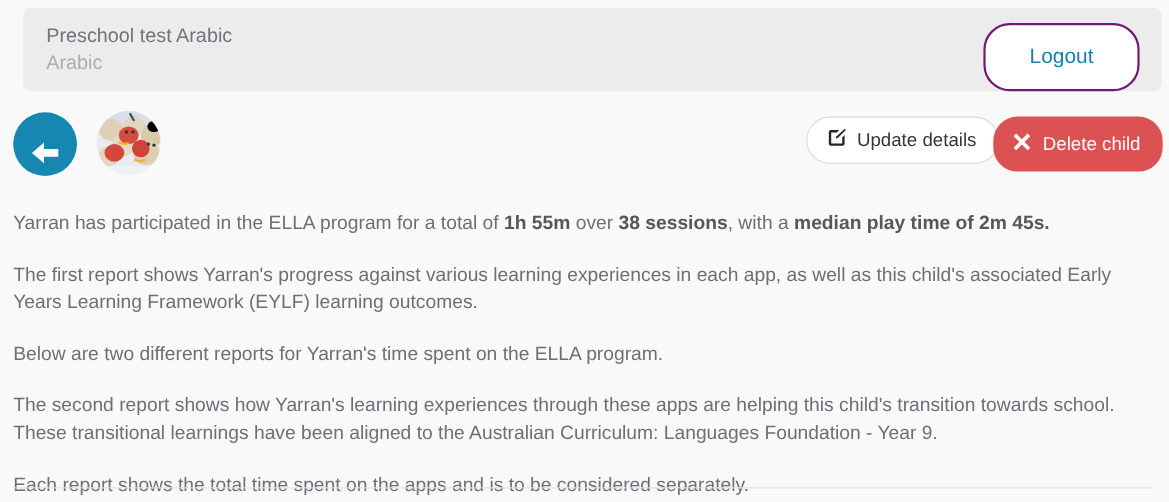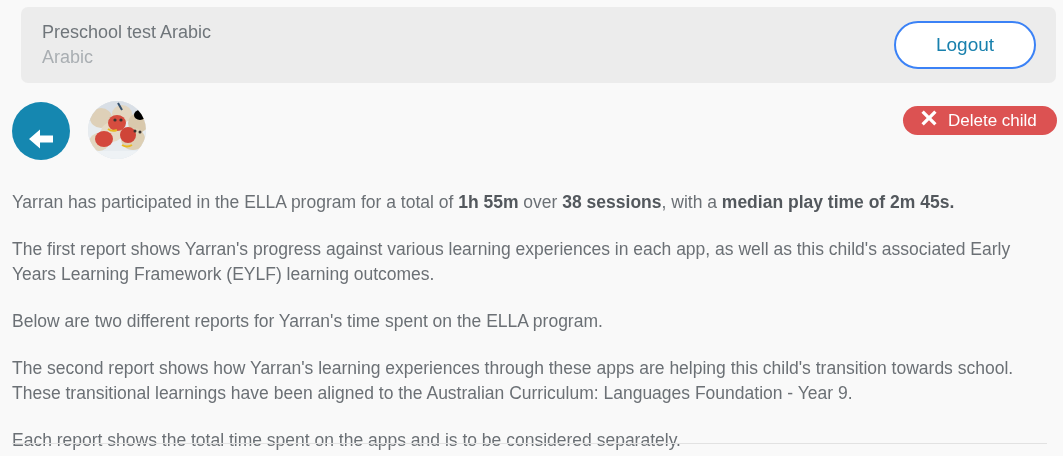--- a/index.html
+++ b/index.html
@@ -47,22 +47,22 @@
     font-size: 18px;
     line-height: 24px;
     color: #a9aeb2;
     white-space: nowrap;
   }
   .logout-btn {
     position: absolute;
     right: 20px;
     top: 14px;
     width: 142px;
-    height: 48px;
-    border: 2px solid #3b82f6;
+    height: 62px;
+    border: 2px solid #701a75;
     border-radius: 24px;
     background: #ffffff;
     color: #1880ad;
     font-size: 19px;
     font-family: "Liberation Sans", sans-serif;
     line-height: 44px;
     text-align: center;
     padding: 0;
     cursor: pointer;
     box-sizing: border-box;
@@ -128,21 +128,21 @@
     display: flex;
     align-items: center;
     gap: 9px;
     cursor: pointer;
     box-sizing: border-box;
   }
   .delete-btn {
     position: absolute;
     left: 903px;
     top: 8px;
-    height: 29px;
+    height: 50px;
     padding: 0 20px 0 17px;
     border: none;
     border-radius: 22px;
     background: #dc5252;
     color: #ffffff;
     font-size: 17px;
     font-family: "Liberation Sans", sans-serif;
     display: flex;
     align-items: center;
     gap: 10px;
@@ -192,20 +192,31 @@
   <div class="child-row">
 
     <button class="back-btn">
       <span>
         <svg width="30" height="28" viewBox="0 0 30 28" aria-hidden="true">
           <path d="M3 14 L14 4.5 L14 10.5 L27 10.5 L27 17.5 L14 17.5 L14 23.5 Z" fill="#ffffff"></path>
         </svg>
       </span>
     </button>
 
+    <button class="update-btn">
+      <span class="ic">
+        <svg width="19" height="19" viewBox="0 0 20 20" aria-hidden="true">
+          <path d="M2.6 4.3 A2 2 0 0 1 4.6 2.3 L12.4 2.3 L10.4 4.6 L4.9 4.6
+                   L4.9 15.1 L15.4 15.1 L15.4 9.4 L17.7 7.2 L17.7 15.4
+                   A2 2 0 0 1 15.7 17.4 L4.6 17.4 A2 2 0 0 1 2.6 15.4 Z" fill="#23272b"></path>
+          <path d="M17.9 1.2 L18.9 2.2 L11.2 9.9 L9.3 10.4 L9.8 8.5 Z" fill="#23272b"></path>
+        </svg>
+      </span>
+      <span>Update details</span>
+    </button>
 
     <button class="delete-btn">
       <span class="ic">
         <svg width="18" height="18" viewBox="0 0 20 20" aria-hidden="true">
           <path d="M4.2 1.6 L10 7.4 L15.8 1.6 L18.4 4.2 L12.6 10 L18.4 15.8
                    L15.8 18.4 L10 12.6 L4.2 18.4 L1.6 15.8 L7.4 10 L1.6 4.2 Z" fill="#ffffff"></path>
         </svg>
       </span>
       <span>Delete child</span>
     </button>

